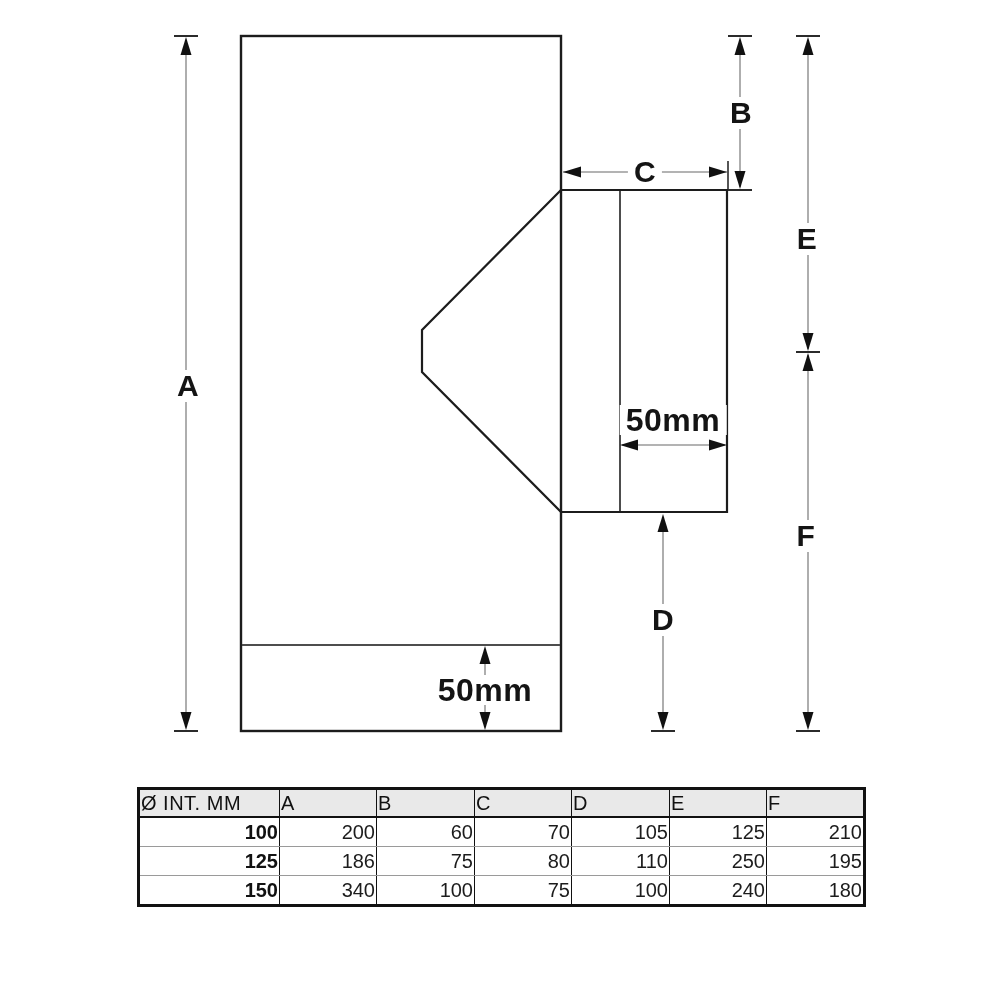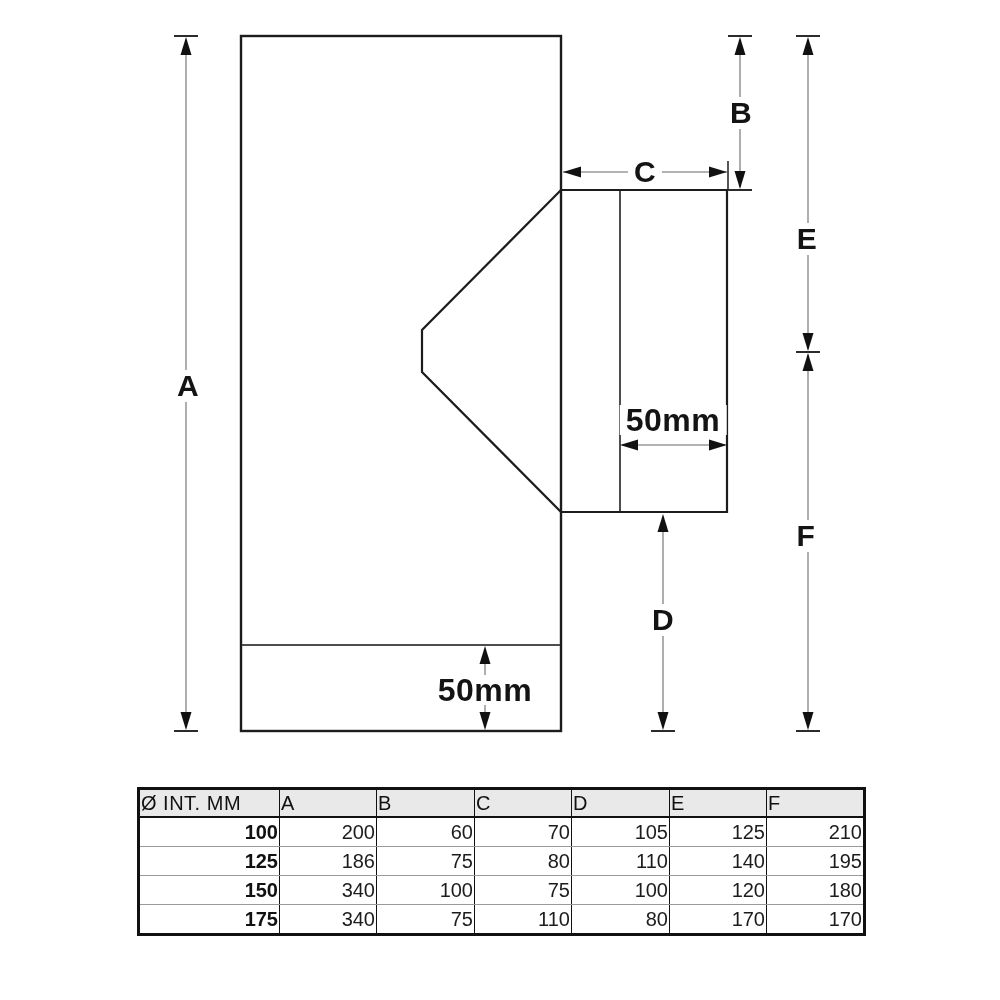--- a/index.html
+++ b/index.html
@@ -202,38 +202,29 @@
           <td>105</td>
           <td>125</td>
           <td>210</td>
         </tr>
         <tr>
           <td class="size-col">125</td>
           <td>186</td>
           <td>75</td>
           <td>80</td>
           <td>110</td>
-          <td>140</td>
+          <td>250</td>
           <td>195</td>
         </tr>
         <tr>
           <td class="size-col">150</td>
           <td>340</td>
           <td>100</td>
           <td>75</td>
           <td>100</td>
-          <td>120</td>
+          <td>240</td>
           <td>180</td>
-        </tr>
-        <tr>
-          <td class="size-col">175</td>
-          <td>340</td>
-          <td>75</td>
-          <td>110</td>
-          <td>80</td>
-          <td>170</td>
-          <td>170</td>
         </tr>
       </tbody>
     </table>
   </div>
 
 </div>
 
 </body></html>

